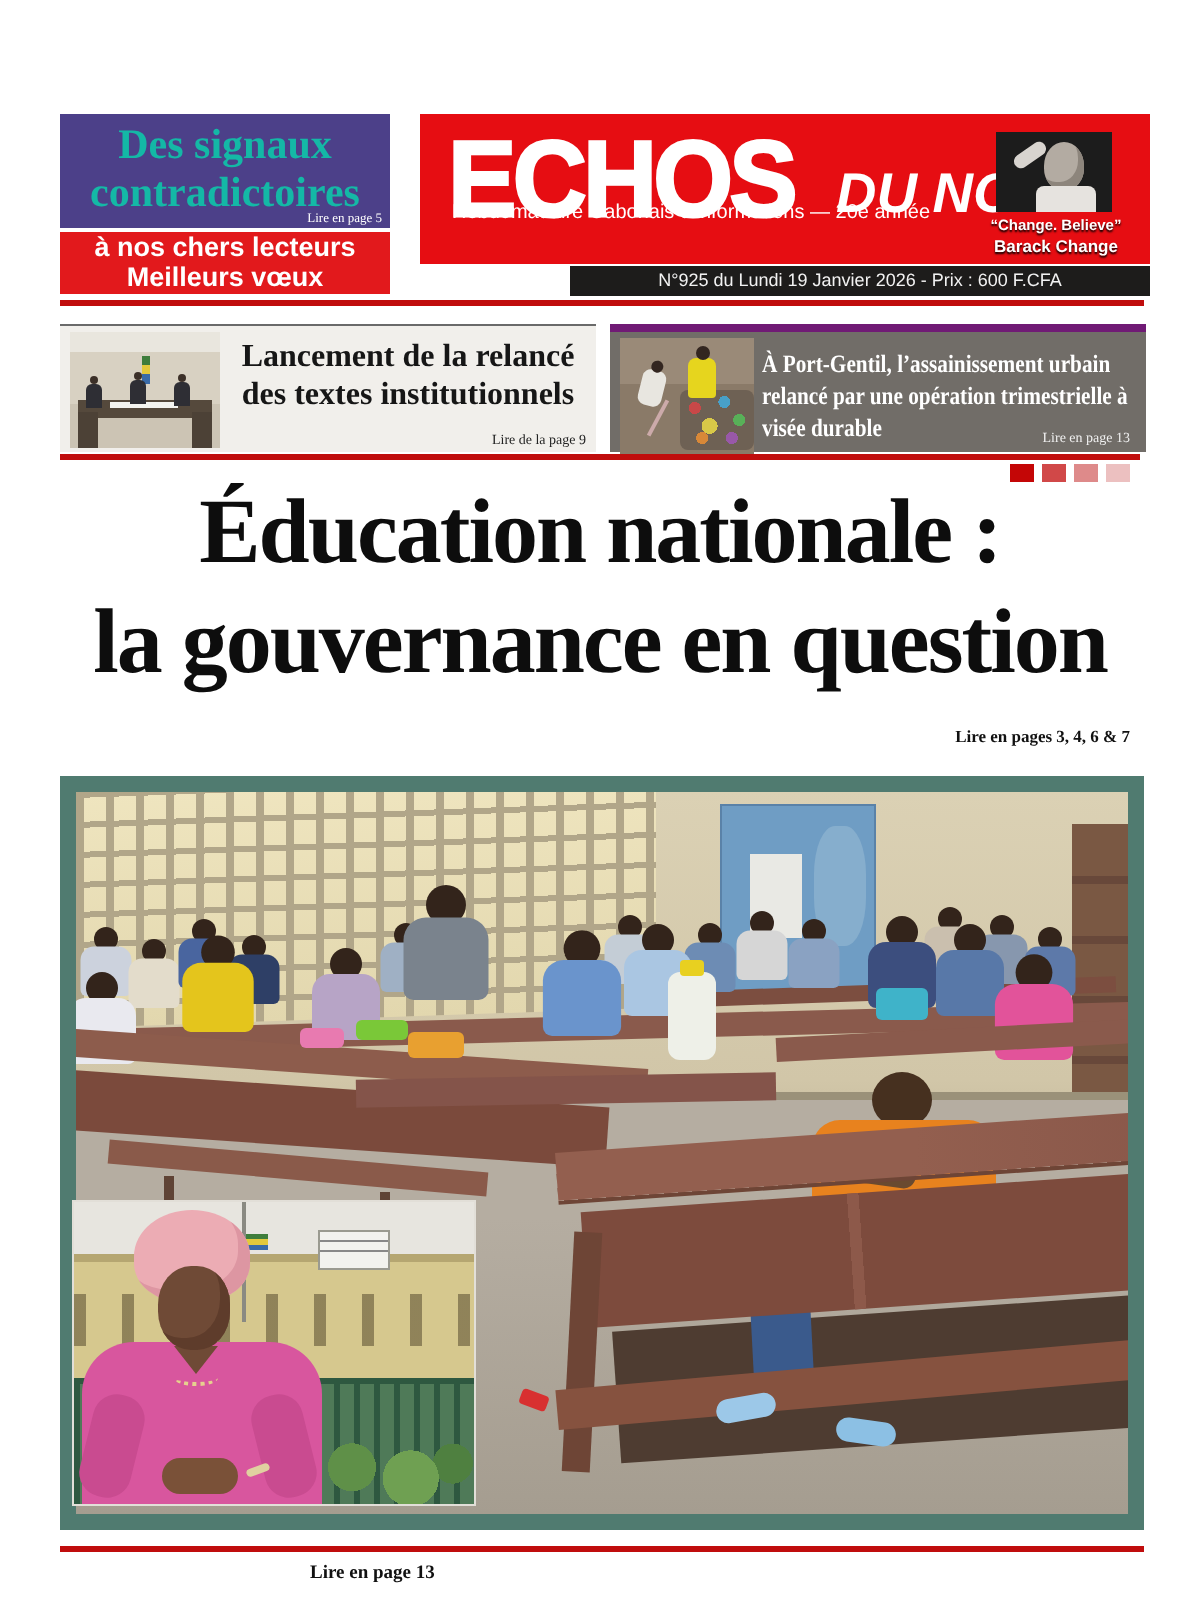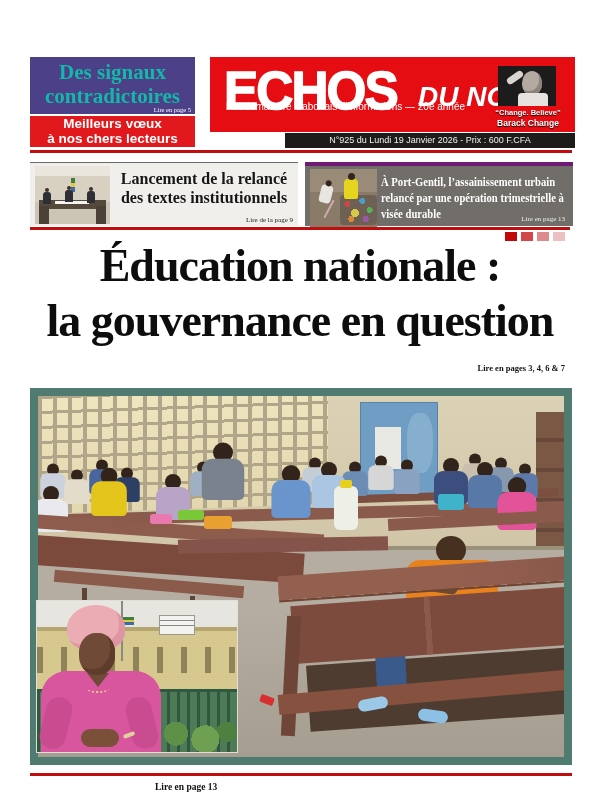--- a/index.html
+++ b/index.html
@@ -254,22 +254,22 @@
 
 <div id="page">
 
 
   <div class="abs purple-box">
     <div class="purple-headline">Des signaux contradictoires</div>
     <div class="purple-ref">Lire en page 5</div>
   </div>
   <div class="abs wishes-box">
     <div class="wishes-text">
+      <div>à nos chers lecteurs</div>
       <div>Meilleurs vœux</div>
-      <div>à nos chers lecteurs</div>
     </div>
   </div>
 
   <div class="abs masthead">
     <div class="mast-title">ECHOS</div>
     <div class="mast-title-suffix">DU NORD</div>
     <div class="mast-tagline">Hebdomadaire Gabonais d’informations — 20e année</div>
     <div class="obama">
       <div class="obama-arm"></div>
       <div class="obama-face"></div>

